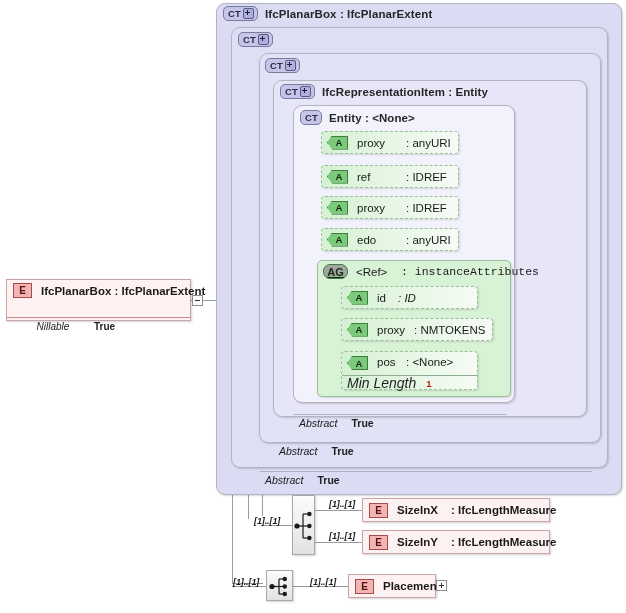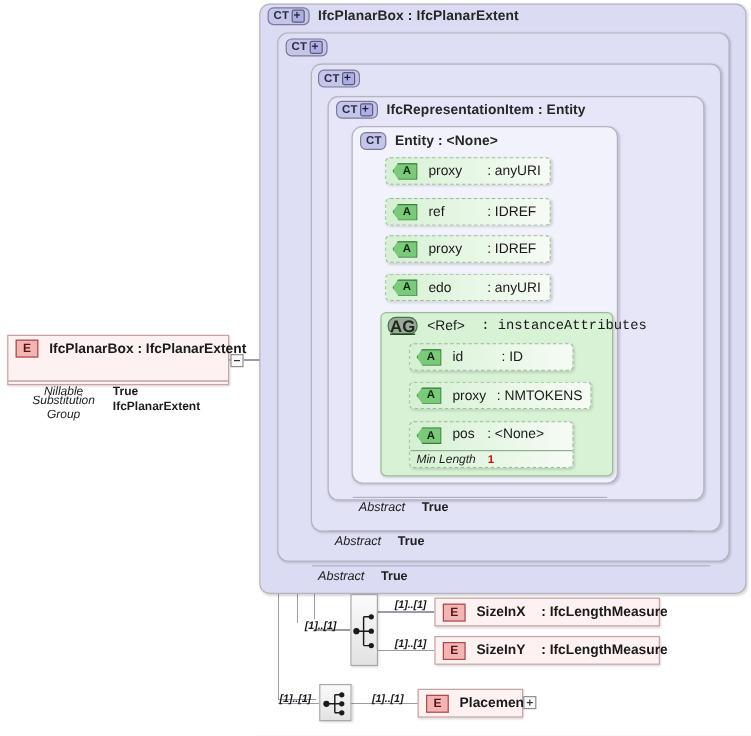--- a/index.html
+++ b/index.html
@@ -161,21 +161,21 @@
     position: absolute;
     border-top: 1px solid #8fae8f;
     display: flex;
     align-items: center;
     gap: 10px;
     box-sizing: border-box;
     padding-left: 5px;
   }
   .facet .fk {
     font-style: italic;
-    font-size: 10px;
+    font-size: 14px;
     color: #1f1f1f;
   }
   .facet .fv {
     font-size: 9.5px;
     font-weight: bold;
     color: #d11010;
   }
 
   
   .agroup {
@@ -194,21 +194,21 @@
     white-space: nowrap;
   }
   .badge-ag {
     width: 25px; height: 15px;
     background: #a3a3a3;
     border: 1px solid #3f7a3f;
     border-radius: 7px;
     display: flex;
     align-items: center;
     justify-content: center;
-    font-size: 14px;
+    font-size: 11px;
     font-weight: bold;
     color: #12300f;
     box-sizing: border-box;
     flex: none;
     text-decoration: underline;
   }
   .ag-name { font-size: 11.5px; color: #1a1a1a; }
   .ag-type {
     font-size: 11.5px; color: #1a1a1a;
     position: absolute; white-space: nowrap;
@@ -457,21 +457,21 @@
   </div>
   <div class="ag-head" style="left:323px; top:264px;">
     <span class="badge-ag">AG</span>
     <span class="ag-name">&lt;Ref&gt;</span>
     <span class="ag-type" style="left:78px;font-family:Liberation Mono, monospace;">: instanceAttributes</span>
   </div>
 
   <div class="attr" style="left:341px; top:286px; width:137px; height:23px;">
     <span class="badge-a">A</span>
     <span class="nm">id</span>
-    <span class="ty" style="left:76px;">: ID</span>
+    <span class="ty" style="left:56px;font-style:italic;">: ID</span>
   </div>
 
   <div class="attr" style="left:341px; top:318px; width:152px; height:23px;">
     <span class="badge-a">A</span>
     <span class="nm">proxy</span>
     <span class="ty" style="left:72px;">: NMTOKENS</span>
   </div>
 
   <div class="attr" style="left:341px; top:351px; width:137px; height:39px; align-items:flex-start; padding-top:4px;">
     <span class="badge-a">A</span>
@@ -500,24 +500,20 @@
 
   <div class="elem" style="left:6px; top:279px; width:185px; height:42px;">
     <div class="elem-head" style="height:21px;">
       <span class="badge-e">E</span>
       <span class="elem-title">IfcPlanarBox : IfcPlanarExtent</span>
     </div>
     <div class="elem-props" style="top:37px;text-align:center;">
       <div class="prop-line">
         <span class="pk">Nillable</span>
         <span class="pv">True</span>
-      </div>
-      <div class="prop-line">
-        <span class="pk">Substitution Group</span>
-        <span class="pv">IfcPlanarExtent</span>
       </div>
     </div>
   </div>
 
   <div class="toggle" style="left:192px; top:295px;"></div>
 
   <div class="seq" style="left:292px; top:495px; width:23px; height:60px;">
     <svg width="23" height="60" viewBox="0 0 23 60">
       <g stroke="#1a1a1a" stroke-width="1.2" fill="none">
         <path d="M5.5 30 H10"></path>

